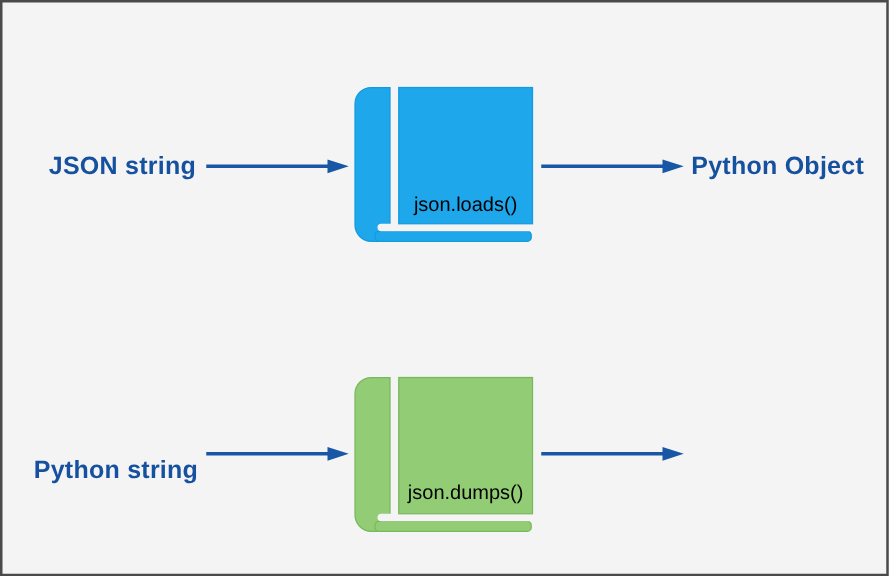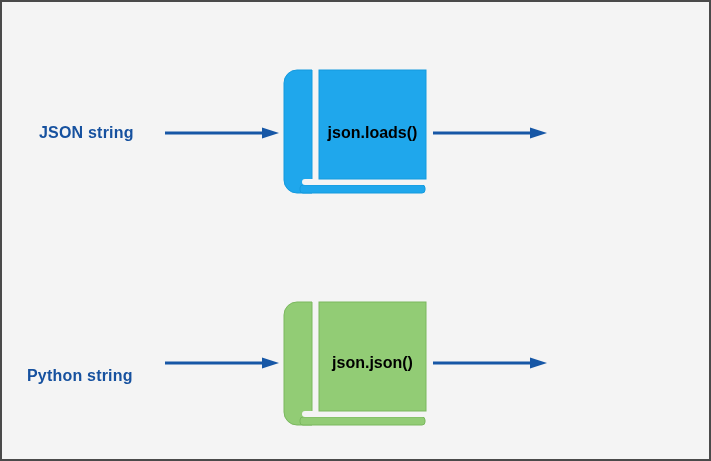--- a/index.html
+++ b/index.html
@@ -12,36 +12,37 @@
     position: relative;
     width: 711px;
     height: 461px;
     background: var(--canvas-bg, #f4f4f4);
     border: 2px solid var(--canvas-border, #4a4a4a);
     overflow: hidden;
   }
   .abs { position: absolute; }
   .flow-label {
     position: absolute;
-    font-size: 16px;
+    font-size: 20px;
     font-weight: 700;
     line-height: 24px;
     color: var(--label, #16519f);
     white-space: pre;
     letter-spacing: 0.2px;
   }
   .book-label {
     position: absolute;
     width: 107px;
     font-size: 16px;
-    font-weight: 700;
+    font-weight: 400;
     line-height: 20px;
     text-align: center;
     color: var(--book-label, #000);
     white-space: pre;
+    margin-top: 32px;
   }
   svg.arrow { overflow: visible; }
   .arrow-line {
     stroke: var(--arrow, #1757a6);
     stroke-width: 2.8;
   }
   .arrow-head { fill: var(--arrow, #1757a6); }
   svg.book { overflow: visible; }
   .book-blue .fill  { fill: var(--book-blue, #1fa7ec);  stroke: var(--book-blue-stroke, #149ade);  stroke-width: 1; }
   .book-green .fill { fill: var(--book-green, #92cc75); stroke: var(--book-green-stroke, #7ab85e); stroke-width: 1; }
@@ -65,35 +66,36 @@
     <rect class="channel" x="18" y="109" width="124" height="6" rx="3"></rect>
     <rect class="fill" x="35" y="0" width="107" height="109"></rect>
   </svg>
   <div class="book-label" style="left:317px; top:121px;">json.loads()</div>
 
   <svg class="abs arrow" style="left:431px; top:124px;" width="114" height="14" viewBox="0 0 114 14">
     <line class="arrow-line" x1="0" y1="7" x2="98" y2="7"></line>
     <polygon class="arrow-head" points="97,1.5 114,7 97,12.5"></polygon>
   </svg>
 
+  <div class="flow-label" style="left:551px; top:119px;">Python Object</div>
 
   <div class="flow-label" style="left:25px; top:362px;">Python string</div>
 
   <svg class="abs arrow" style="left:163px; top:354px;" width="114" height="14" viewBox="0 0 114 14">
     <line class="arrow-line" x1="0" y1="7" x2="98" y2="7"></line>
     <polygon class="arrow-head" points="97,1.5 114,7 97,12.5"></polygon>
   </svg>
 
   <svg class="abs book book-green" style="left:282px; top:300px;" width="142" height="123" viewBox="0 0 142 123">
     <path class="fill" d="M13,0 H28 V123 H13 A13,13 0 0 1 0,110 V13 A13,13 0 0 1 13,0 Z"></path>
     <rect class="fill" x="16" y="115" width="125" height="8" rx="3"></rect>
     <rect class="channel" x="18" y="109" width="124" height="6" rx="3"></rect>
     <rect class="fill" x="35" y="0" width="107" height="109"></rect>
   </svg>
-  <div class="book-label" style="left:317px; top:351px;">json.json()</div>
+  <div class="book-label" style="left:317px; top:351px;">json.dumps()</div>
 
   <svg class="abs arrow" style="left:431px; top:354px;" width="114" height="14" viewBox="0 0 114 14">
     <line class="arrow-line" x1="0" y1="7" x2="98" y2="7"></line>
     <polygon class="arrow-head" points="97,1.5 114,7 97,12.5"></polygon>
   </svg>
 
 
 </div>
 
 </body></html>

